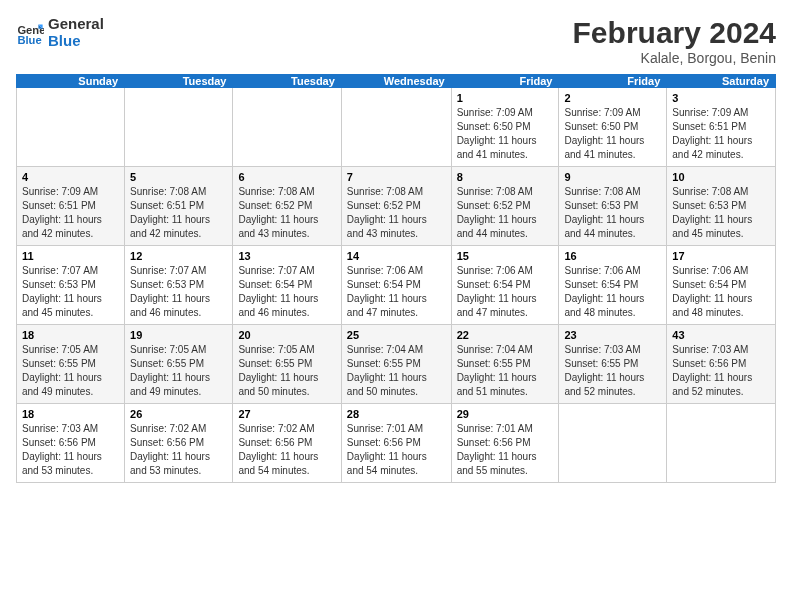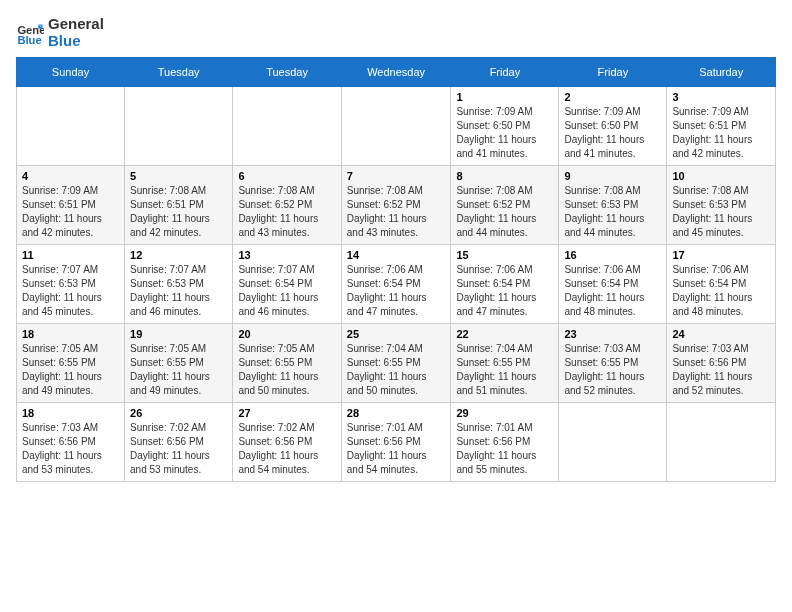--- a/index.html
+++ b/index.html
@@ -44,24 +44,24 @@
       color: #555;
     }
     table {
       width: 100%;
       border-collapse: collapse;
       font-size: 10px;
     }
     thead tr th {
       background-color: #1a73c8;
       color: #fff;
-      text-align: center;
-      padding: 8px 6px;
+      text-align: right;
+      padding: 0 6px;
       font-size: 11px;
-      font-weight: normal;
+      font-weight: bold;
       border: 1px solid #1a73c8;
     }
     tbody tr td {
       border: 1px solid #ccc;
       vertical-align: top;
       padding: 4px 5px;
       height: 78px;
       width: 113px;
     }
     tbody tr:nth-child(even) td {
@@ -95,20 +95,24 @@
         <text x="2" y="22" font-size="16" font-weight="bold" fill="#333">General</text>
         <text x="2" y="36" font-size="16" font-weight="bold" fill="#1a73c8">Blue</text>
         <polygon points="32,8 38,14 32,14" fill="#1a73c8"></polygon>
         <polygon points="32,8 38,8 38,14" fill="#3399ff"></polygon>
       </svg>
       <div style="display:flex;flex-direction:column;line-height:1.1;">
         <span style="font-size:15px;font-weight:bold;color:#333;">General</span>
         <span style="font-size:15px;font-weight:bold;color:#1a73c8;">Blue</span>
       </div>
     </div>
+    <div class="title-block">
+      <div class="main-title">February 2024</div>
+      <div class="subtitle">Kalale, Borgou, Benin</div>
+    </div>
   </div>
 
   <table>
     <thead>
       <tr>
       <th>Sunday</th>
           <th>Tuesday</th>
           <th>Tuesday</th>
           <th>Wednesday</th>
           <th>Friday</th>
@@ -260,21 +264,21 @@
 Sunset: 6:55 PM
 Daylight: 11 hours and 51 minutes.</div>
           </td>
           <td>
             <span class="day-number">23</span>
             <div class="day-info" style="white-space: pre-line;">Sunrise: 7:03 AM
 Sunset: 6:55 PM
 Daylight: 11 hours and 52 minutes.</div>
           </td>
           <td>
-            <span class="day-number">24</span>
+            <span class="day-number">43</span>
             <div class="day-info" style="white-space: pre-line;">Sunrise: 7:03 AM
 Sunset: 6:56 PM
 Daylight: 11 hours and 52 minutes.</div>
           </td>
         </tr>
         <tr>
           <td>
             <span class="day-number">18</span>
             <div class="day-info" style="white-space: pre-line;">Sunrise: 7:03 AM
 Sunset: 6:56 PM

